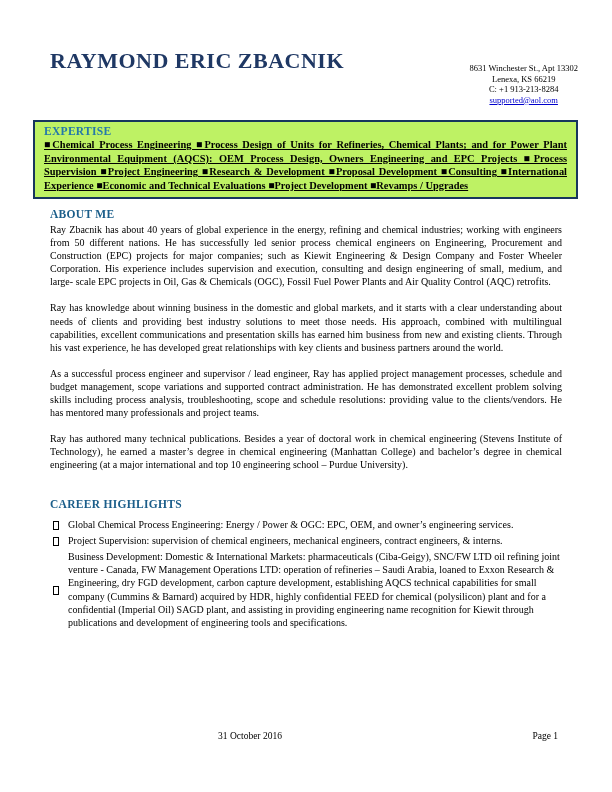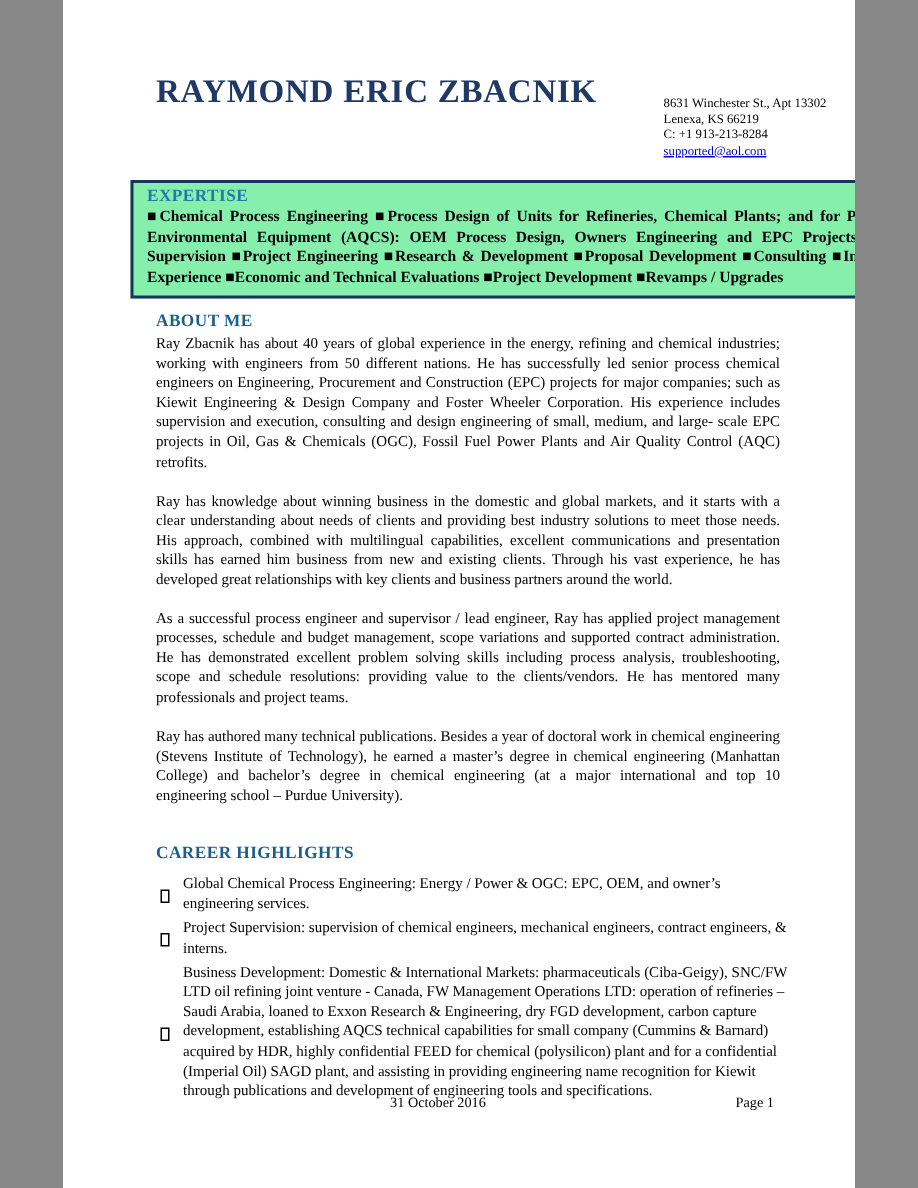--- a/index.html
+++ b/index.html
@@ -1,69 +1,69 @@
 <!DOCTYPE html>
 <html><head>
 <meta charset="utf-8">
 <style>
   * { margin: 0; padding: 0; box-sizing: border-box; }
   html, body { background: #888; }
   .page {
     position: relative;
-    width: 528px;
+    width: 612px;
     height: 792px;
     margin: 0 auto;
     background: #ffffff;
     font-family: "Liberation Serif", "DejaVu Serif", serif;
     color: #000;
     overflow: hidden;
-    padding-left: 12px;
   }
   .name {
     margin: 48px 0 0 50px;
     font-size: 22px;
     font-weight: bold;
     color: #1F3864;
     letter-spacing: 0.5px;
     line-height: 1.2;
   }
   .contact {
     position: absolute;
     top: 63px;
-    right: 19px;
-    text-align: left;
+    right: 34px;
+    text-align: center;
     font-size: 8.5px;
     line-height: 10.6px;
     color: #000;
   }
   .contact .email-link {
     color: #0000CC;
     text-decoration: underline;
     cursor: pointer;
   }
   .exp-box {
     margin: 46px 0 0 33px;
     width: 545px;
     border: 2px solid #17365D;
-    background: #86efac;
+    background: #bef264;
     padding: 3px 9px 5px 9px;
   }
   .exp-heading {
     font-size: 11.5px;
     font-weight: bold;
     color: #2478AA;
     letter-spacing: 0.3px;
     line-height: 13px;
   }
   .exp-text {
     font-size: 10.4px;
     font-weight: bold;
     line-height: 13.4px;
     text-align: justify;
     color: #000;
+    text-decoration: underline;
   }
   .section-heading {
     margin: 8px 0 2px 50px;
     font-size: 11.5px;
     font-weight: bold;
     color: #1B5E8A;
     letter-spacing: 0.3px;
     line-height: 14px;
   }
   .section-heading.career { margin-top: 25px; margin-bottom: 7px; }

